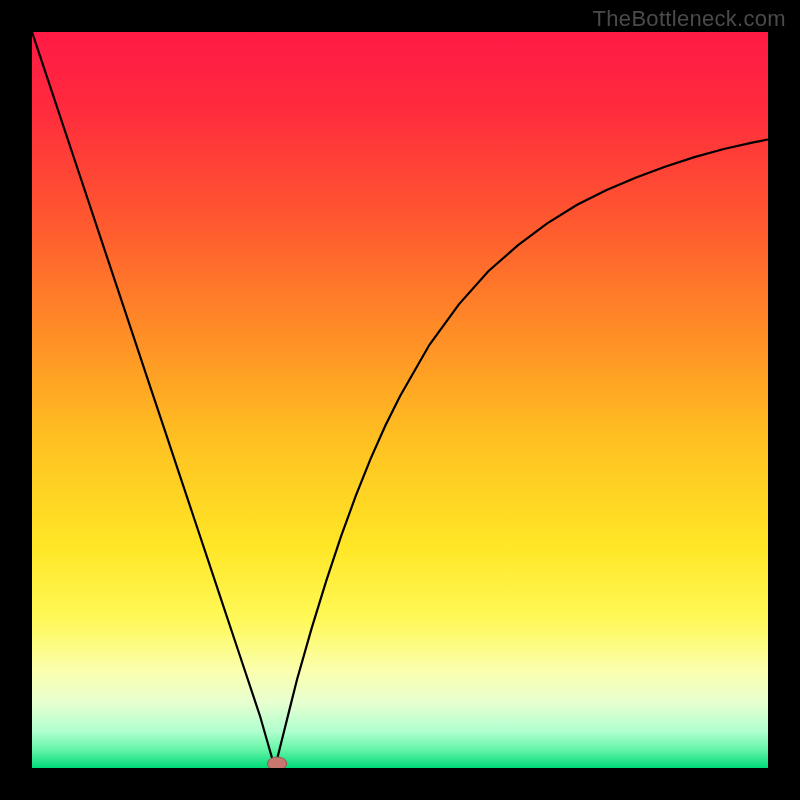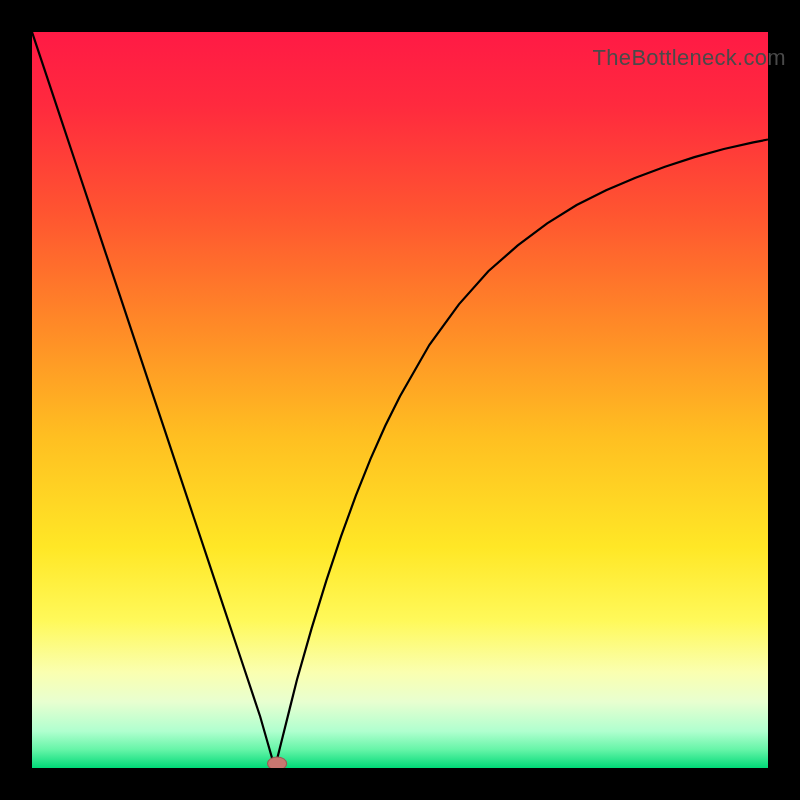--- a/index.html
+++ b/index.html
@@ -34,21 +34,20 @@
     inset: 0;
   }
   .watermark {
     position: absolute;
     top: 6px;
     right: 14px;
     color: #4a4a4a;
     font-size: 22px;
     font-weight: 400;
     letter-spacing: 0.3px;
-    margin-top: 39px;
   }
 </style>
 </head>
 <body>
 
 <div class="frame">
 
   <div class="plot-area">
 
     <svg class="gradient" viewBox="0 0 100 100" preserveAspectRatio="none">

